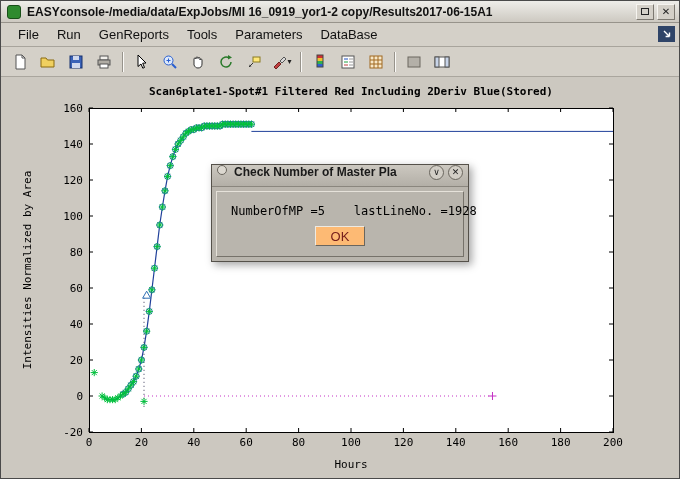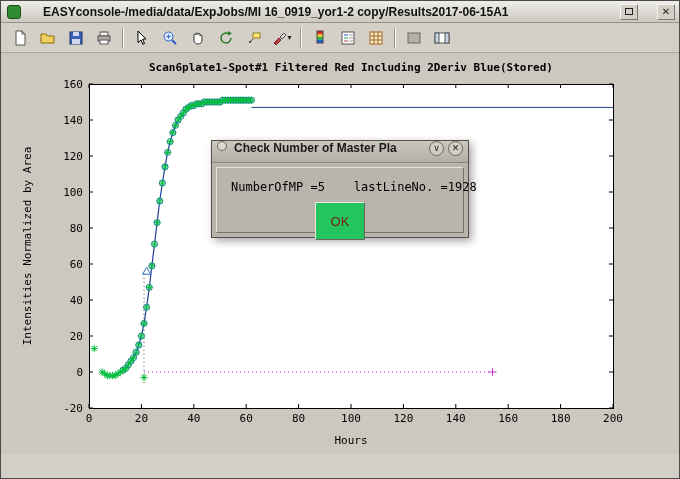--- a/index.html
+++ b/index.html
@@ -4,21 +4,21 @@
 <style>
   * { margin:0; padding:0; box-sizing:border-box; }
   html,body { background:#8a8a8a; font-family:"Liberation Sans", sans-serif; }
   .window {
     position:relative; width:680px; height:479px;
     background:#d4d0c8; border:1px solid #4a4a4a; overflow:hidden;
   }
   
   .titlebar {
     height:22px; display:flex; align-items:center; padding:0 4px;
-    background:linear-gradient(#eeede9,#cdc9c1); border-bottom:1px solid #97938b;gap:16px;
+    background:linear-gradient(#eeede9,#cdc9c1); border-bottom:1px solid #97938b;
   }
   .title-icon { width:14px; height:14px; background:#2f8b2f; border:1px solid #195019; border-radius:3px; margin:0 6px 0 2px; flex:0 0 auto; }
   .title-text { flex:1; font-size:12px; font-weight:bold; color:#111; white-space:nowrap; overflow:hidden; }
   .btn3d {
     background:#d4d0c8;
     border-top:1px solid #f6f4f0; border-left:1px solid #f6f4f0;
     border-bottom:1px solid #7c7870; border-right:1px solid #7c7870;
   }
   .tb-btn { width:18px; height:16px; margin-left:3px; display:flex; align-items:center; justify-content:center; font-size:10px; color:#222; cursor:default; }
   .max-glyph { width:8px; height:7px; border:1px solid #222; }
@@ -49,42 +49,55 @@
     width:15px; height:15px; margin-left:4px; border-radius:50%;
     border:1px solid #6a665e; background:#d2cec6; display:flex; align-items:center; justify-content:center;
     font-size:9px; line-height:1; color:#222; flex:0 0 auto;
   }
   .dialog-body { position:absolute; left:4px; right:4px; top:26px; bottom:4px;
     border-top:1px solid #e6e2da; border-left:1px solid #e6e2da;
     border-bottom:1px solid #76726a; border-right:1px solid #76726a;
     background:#b9b5ad; }
   .dialog-message { font-family:"DejaVu Sans Mono", monospace; font-size:12px; color:#000; white-space:pre; padding:12px 0 0 14px; }
   .dialog-ok {
-    display:block; margin:8px auto 0; width:50px; height:38px;
-    background:#22c55e; font-size:13px; color:#76201c; cursor:default;
+    display:block; margin:8px auto 0; width:50px; height:20px;
+    background:#fdba74; font-size:13px; color:#76201c; cursor:default;
     border-top:1px solid #eeeae2; border-left:1px solid #eeeae2;
     border-bottom:1px solid #6a665e; border-right:1px solid #6a665e;
   }
 </style>
 </head>
 <body>
 
 <div class="window">
 
   <div class="titlebar">
     <span class="title-icon"></span>
     <span class="title-text">EASYconsole-/media/data/ExpJobs/MI 16_0919_yor1-2 copy/Results2017-06-15A1</span>
     <span class="tb-btn btn3d">
         <span class="max-glyph"></span>
       </span>
     <span class="tb-btn btn3d">
         <span>✕</span>
       </span>
   </div>
 
+  <div class="menubar">
+    <span class="menu-item">File</span>
+    <span class="menu-item">Run</span>
+    <span class="menu-item">GenReports</span>
+    <span class="menu-item">Tools</span>
+    <span class="menu-item">Parameters</span>
+    <span class="menu-item">DataBase</span>
+    <span class="dock-arrow">
+      <svg width="12" height="12">
+          <path d="M3 3 L8.5 8.5 M8.5 8.5 V4.6 M8.5 8.5 H4.6" stroke="#fff" stroke-width="1.4" fill="none"></path>
+        </svg>
+    </span>
+  </div>
 
   <div class="toolbar">
     <span class="tool-btn">
         <svg width="16" height="16">
           <path d="M4 1 h6 l3 3 v11 h-9 z" fill="#fff" stroke="#555"></path>
           <path d="M10 1 v3 h3" fill="none" stroke="#555"></path>
         </svg>
       </span>
     <span class="tool-btn">
         <svg width="16" height="16">

